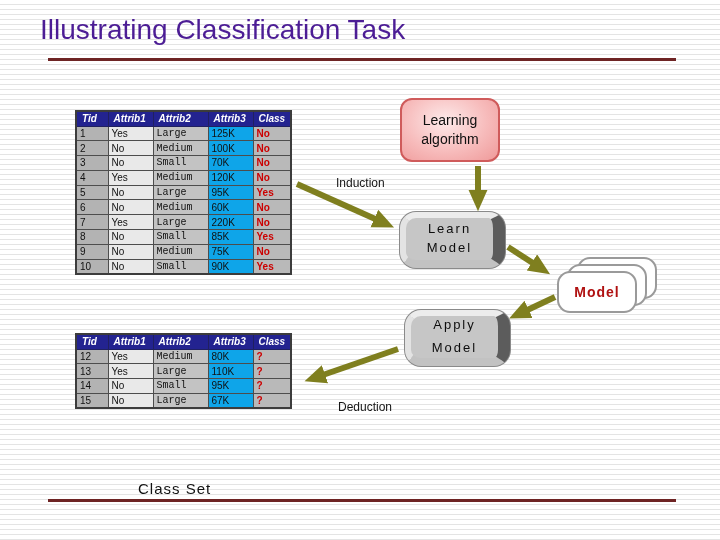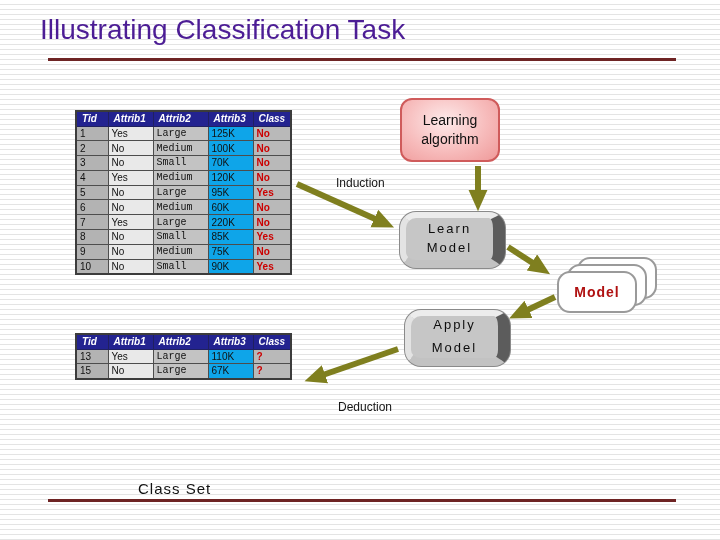--- a/index.html
+++ b/index.html
@@ -213,24 +213,38 @@
       <tr>
         <th>Tid</th>
         <th>Attrib1</th>
         <th>Attrib2</th>
         <th>Attrib3</th>
         <th>Class</th>
       </tr>
     </thead>
     <tbody>
         <tr>
+          <td class="c0">12</td>
+          <td class="c1">Yes</td>
+          <td class="c2">Medium</td>
+          <td class="c3">80K</td>
+          <td class="c4 cls">?</td>
+        </tr>
+        <tr>
           <td class="c0">13</td>
           <td class="c1">Yes</td>
           <td class="c2">Large</td>
           <td class="c3">110K</td>
+          <td class="c4 cls">?</td>
+        </tr>
+        <tr>
+          <td class="c0">14</td>
+          <td class="c1">No</td>
+          <td class="c2">Small</td>
+          <td class="c3">95K</td>
           <td class="c4 cls">?</td>
         </tr>
         <tr>
           <td class="c0">15</td>
           <td class="c1">No</td>
           <td class="c2">Large</td>
           <td class="c3">67K</td>
           <td class="c4 cls">?</td>
         </tr>
       </tbody>

